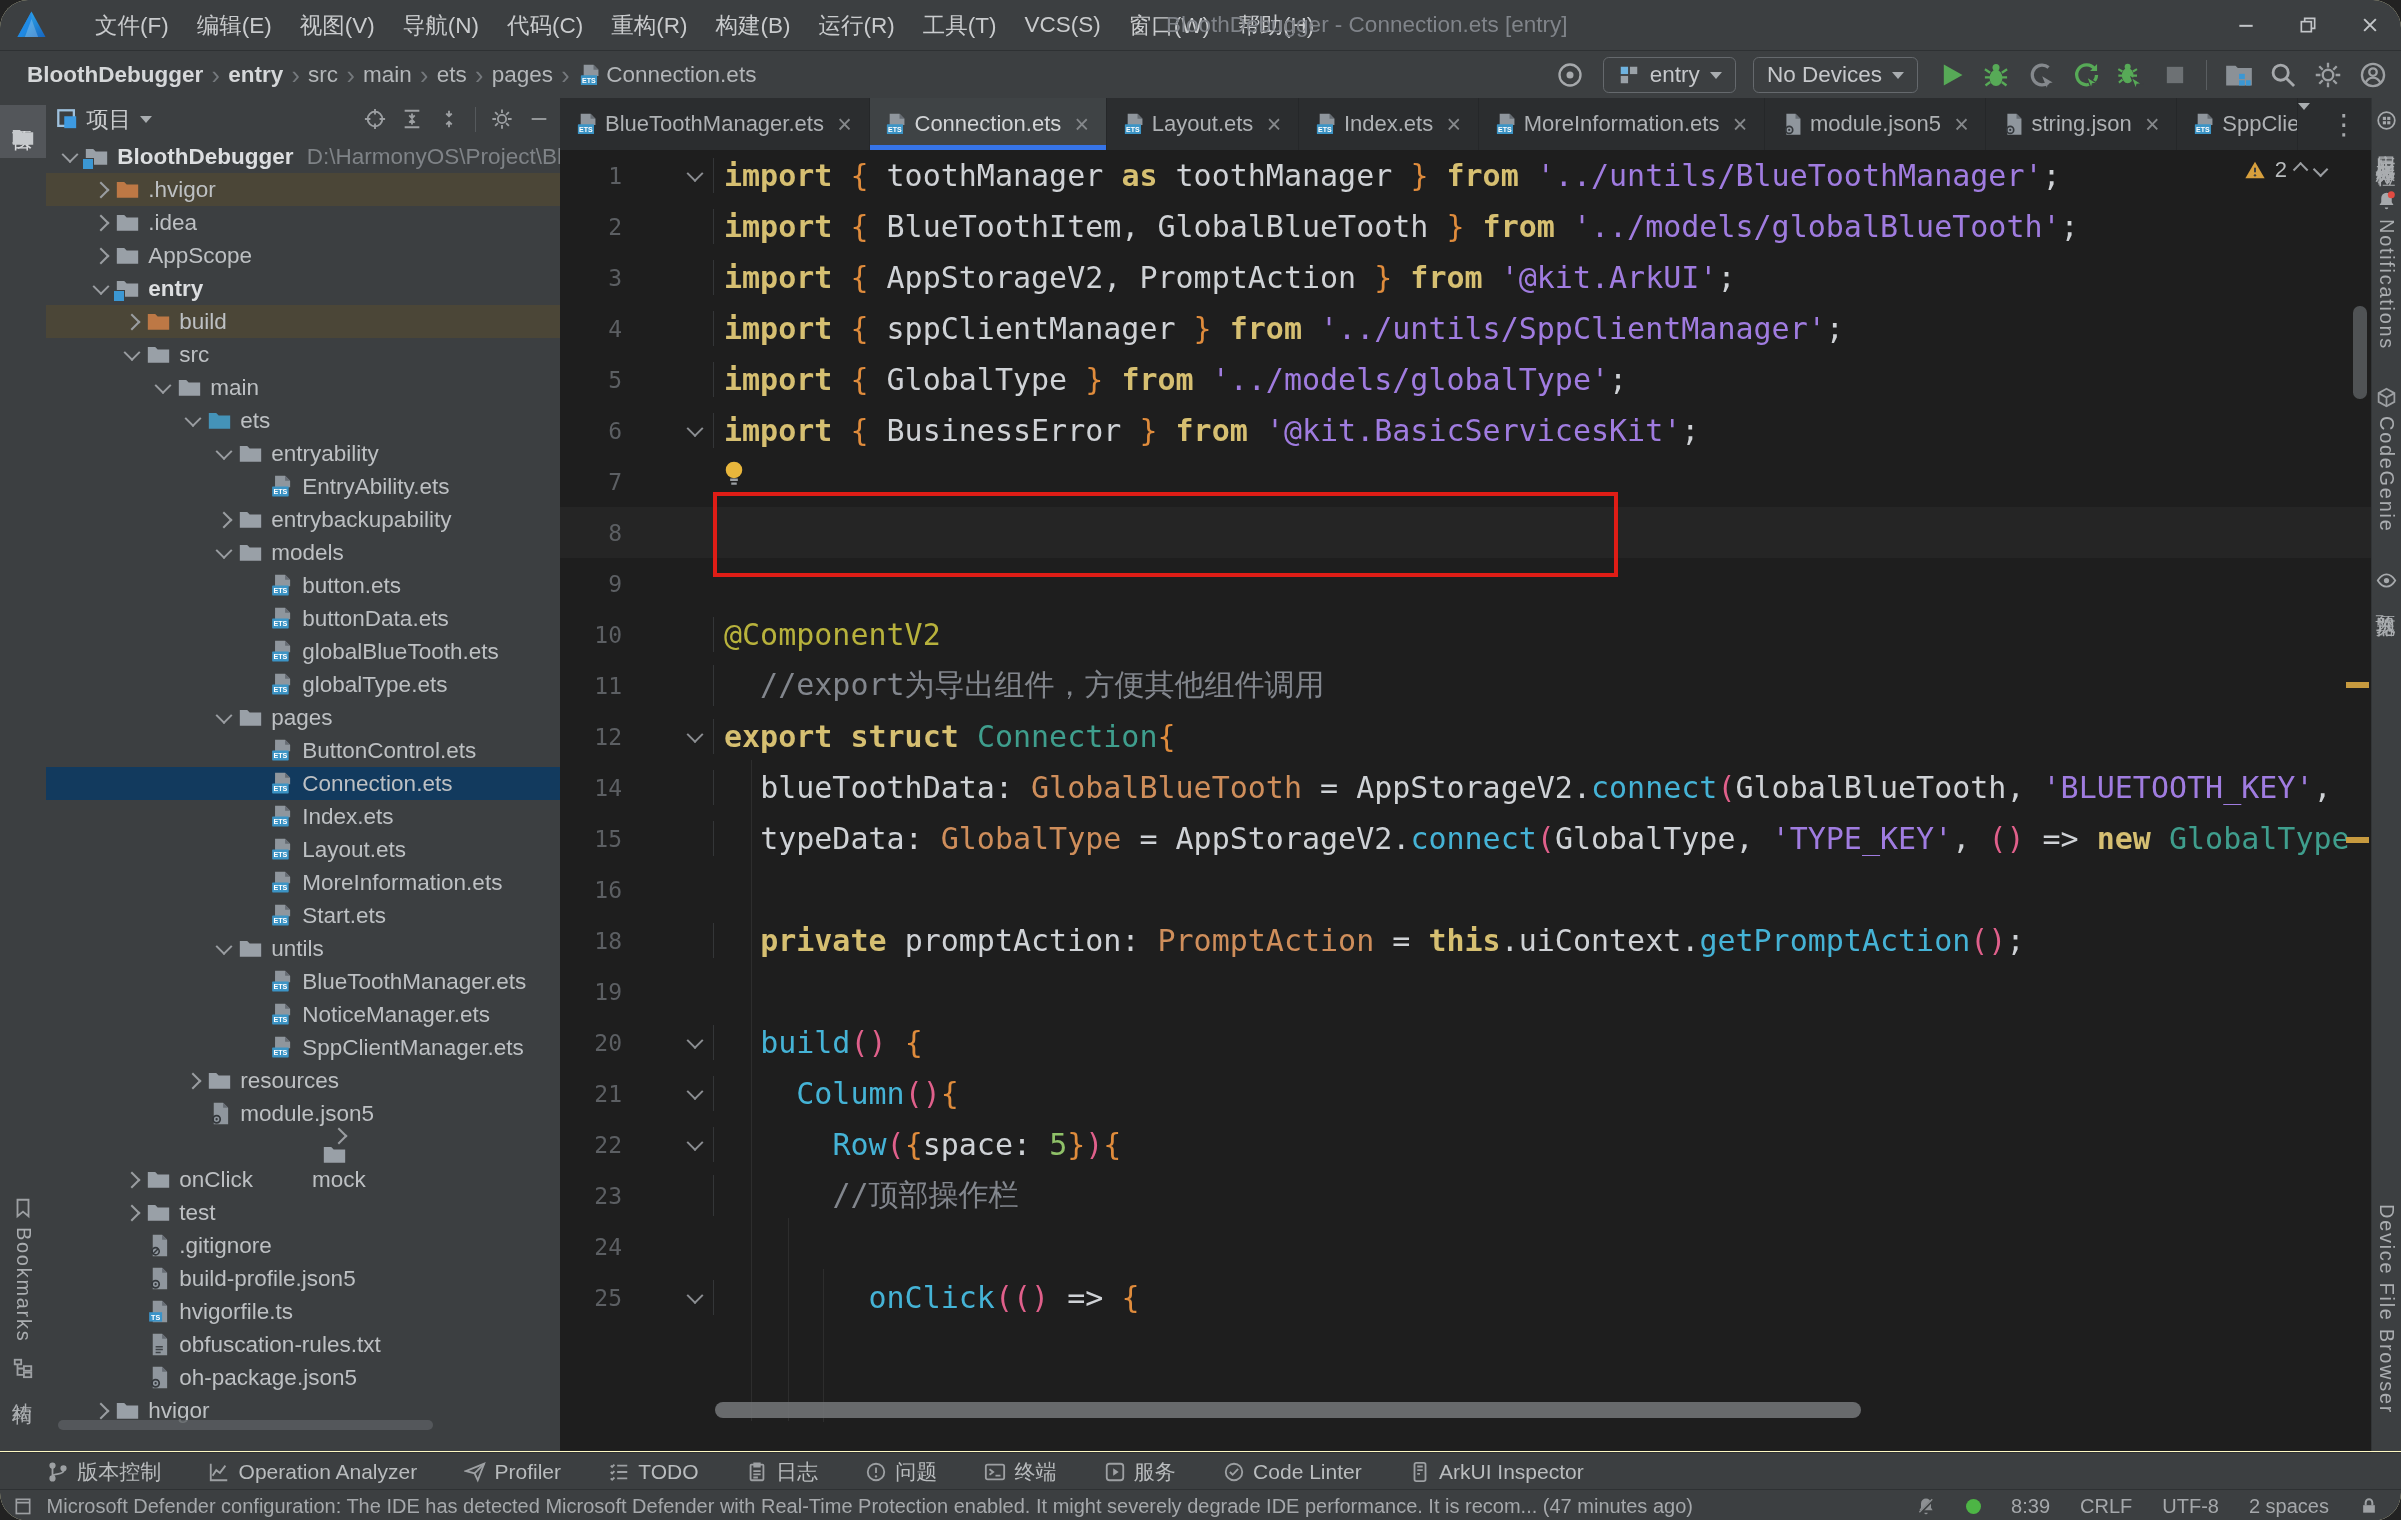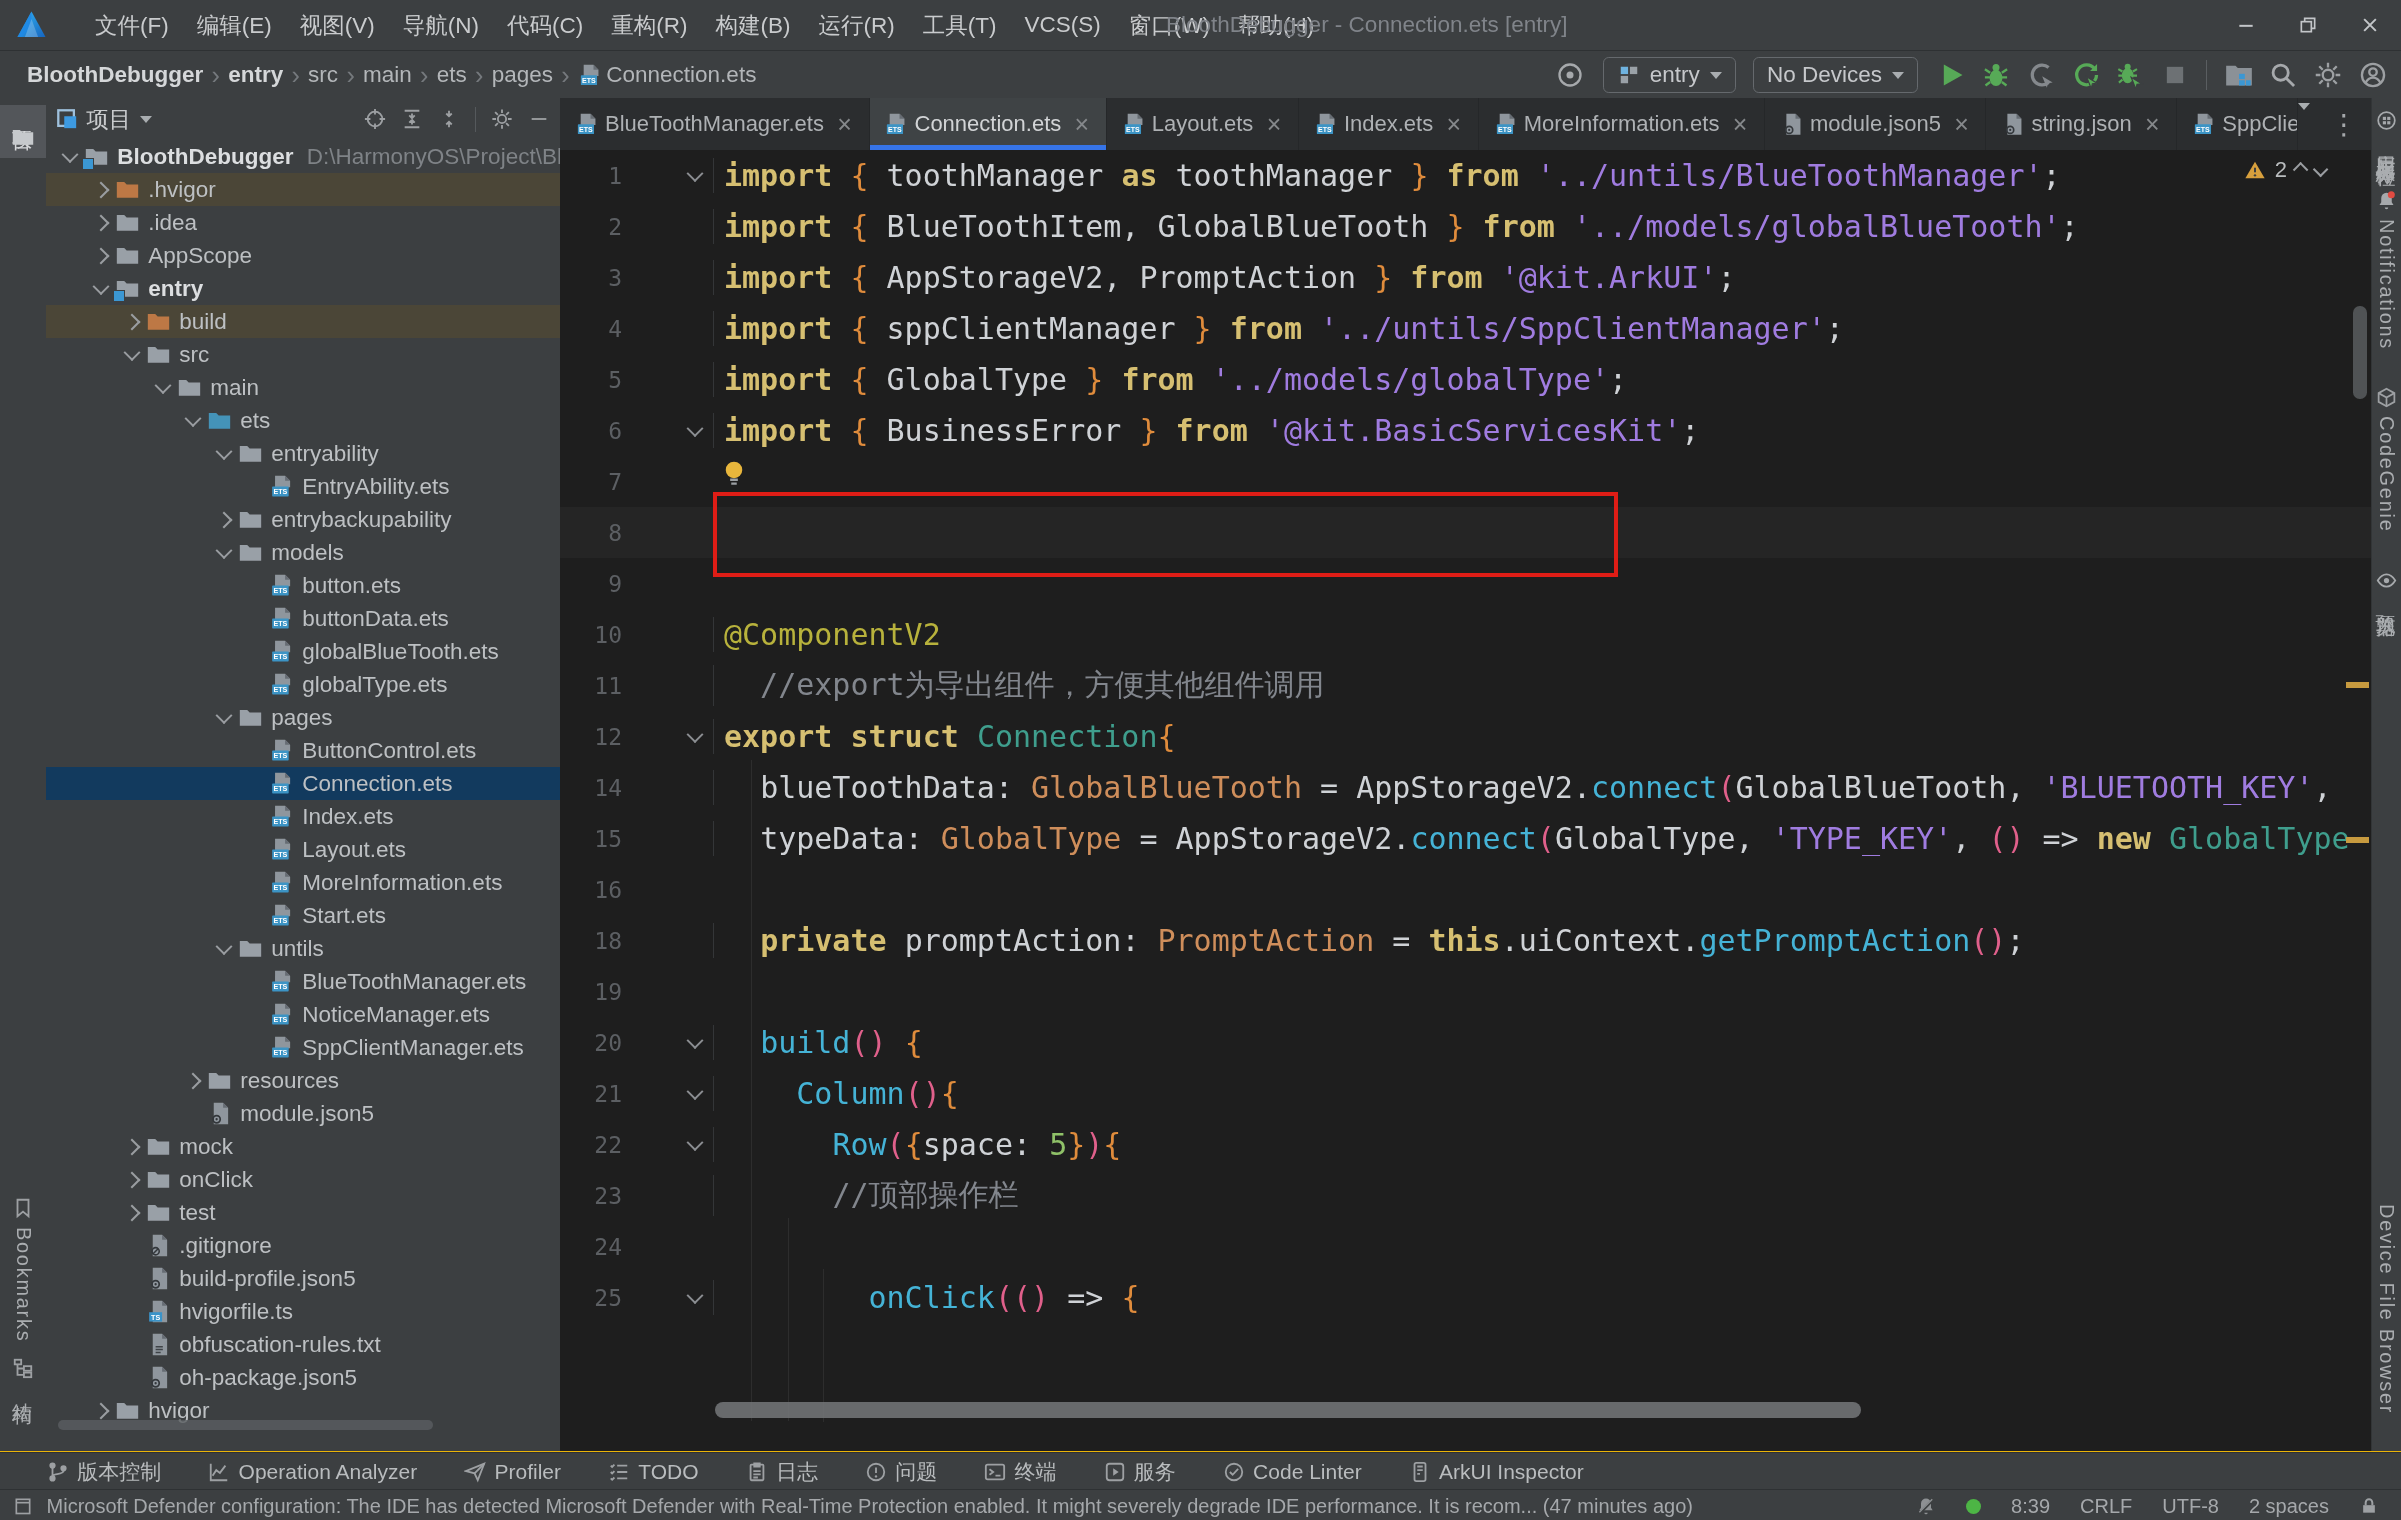--- a/index.html
+++ b/index.html
@@ -1,16 +1,16 @@
 <!DOCTYPE html>
 <html style="--accent: #3674e8; --selection: #123a5e; --changed-row: #4b4637; --warning: #c79a3f; --error-box: #df1d16;font-size:13.3px"><head>
 <meta charset="utf-8">
 <style>
   html,body{margin:0;padding:0;background:#222;}
-  #app{position:relative;width:2401px;height:1521px;background:#eab308;font-family:"Liberation Sans",sans-serif;overflow:hidden;color:#bcbec2;}
+  #app{position:relative;width:2401px;height:1521px;background:#fef9c3;font-family:"Liberation Sans",sans-serif;overflow:hidden;color:#bcbec2;border-radius:28px;}
   .abs{position:absolute;}
   
   #titlebar{left:0;top:0;width:2401px;height:50px;display:flex;align-items:center;border-bottom:0.8px solid #2e3133;background:#3c3f41;}
   #logo{width:33px;height:33px;margin-left:15px;flex:none;}
   #menu-items{display:flex;margin-left:33px;height:100%;align-items:center;}
   .menu-item{padding:0 14px;font-size:22.5px;color:#c9cbcd;cursor:default;}
   #win-title{position:absolute;left:1166px;top:0;height:50px;display:flex;align-items:center;font-size:22.5px;color:#80848a;}
   #win-buttons{margin-left:auto;display:flex;height:100%;}
   .win-btn{width:62px;height:100%;display:flex;align-items:center;justify-content:center;color:#c3c6c9;}
   .win-btn svg{width:20px;height:20px;}
@@ -707,21 +707,21 @@
           <span class="icon">
             <svg viewBox="0 0 28 32">
               <path d="M6 1h13l7 7v23H6z" fill="#8f969d"></path>
               <path d="M19 1l7 7h-7z" fill="#666c73"></path>
               <circle cx="10" cy="24" r="5" fill="none" stroke="#33373b" stroke-width="2.4"></circle>
               <circle cx="10" cy="24" r="1.6" fill="#33373b"></circle>
             </svg>
           </span>
           <span class="label">module.json5</span>
         </div>
-        <div class="trow" style="padding-left: 72px;">
+        <div class="trow" style="padding-left: 72px; flex-direction: column;">
           <span class="chevslot">
             <span class="chev right"></span>
           </span>
           <span class="icon fcolor-gray">
             <svg viewBox="0 0 28 24">
               <path d="M1 3h9l3 3h14v16H1z" fill="currentColor"></path>
             </svg>
           </span>
           <span class="label">mock</span>
         </div>

